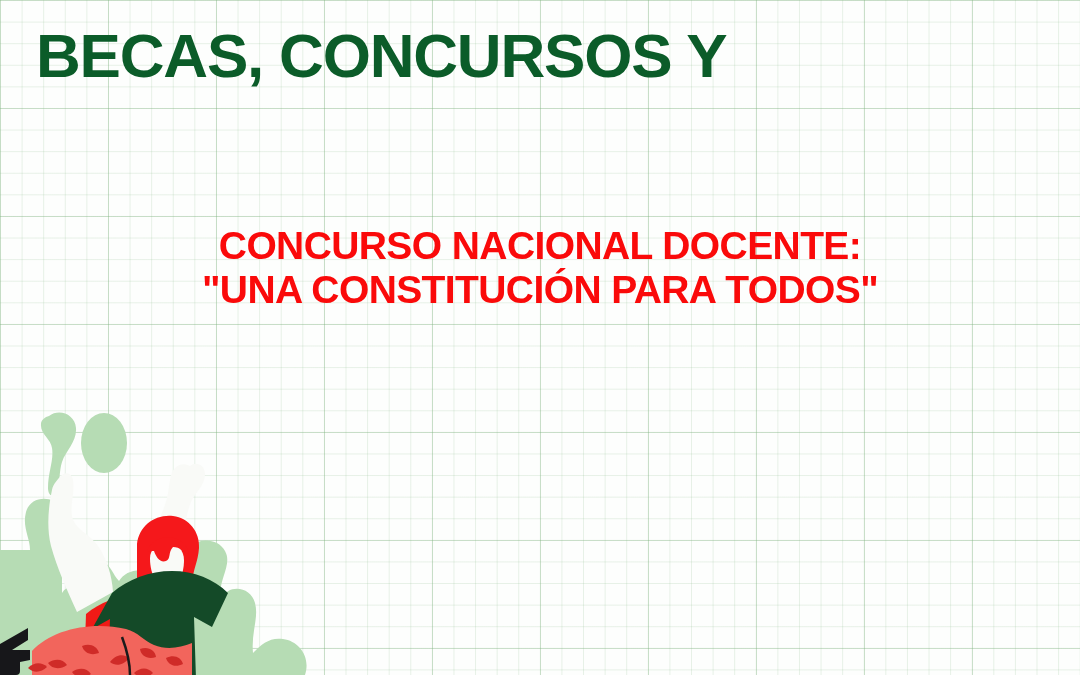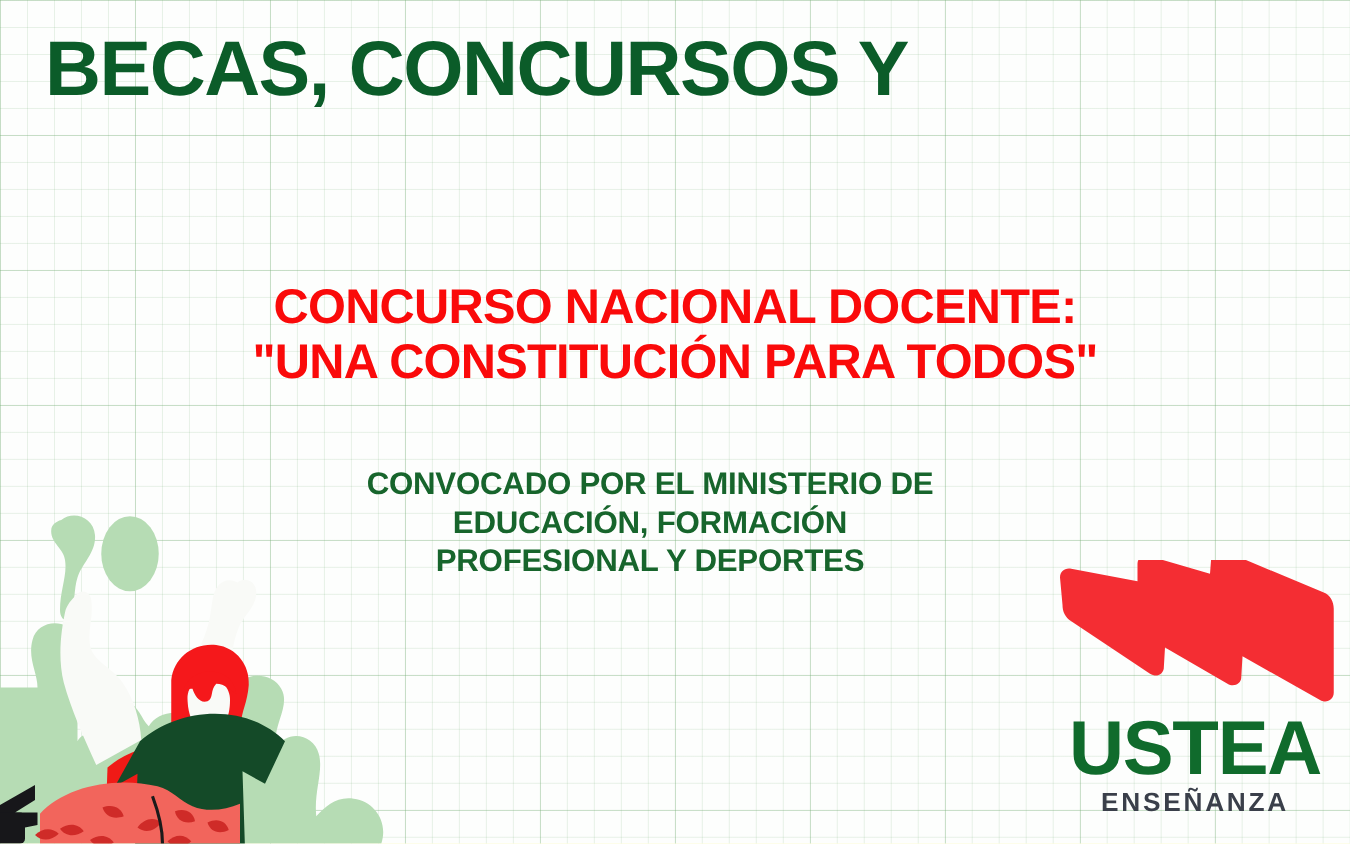--- a/index.html
+++ b/index.html
@@ -5,21 +5,21 @@
   html, body {
     margin: 0;
     padding: 0;
     background: #ffffff;
   }
   #poster {
     position: relative;
     width: 1080px;
     height: 675px;
     overflow: hidden;
-    background-color: #fef9c3;
+    background-color: #fde047;
     font-family: "Liberation Sans", sans-serif;
   }
 
   
   #grid-bg {
     position: absolute;
     inset: 0;
     background-color: #fdfefd;
     background-image:
       linear-gradient(to right,  rgba(120,175,120,0.17) 1px, transparent 1px),
@@ -232,48 +232,15 @@
 
   <div class="headline">
     <div>BECAS, CONCURSOS Y</div>
   </div>
 
   <div class="subtitle-red">
     <div>CONCURSO NACIONAL DOCENTE:</div>
     <div>"UNA CONSTITUCIÓN PARA TODOS"</div>
   </div>
 
-  <div class="subtitle-green">
-    <div>CONVOCADO POR EL MINISTERIO DE</div>
-    <div>EDUCACIÓN, FORMACIÓN</div>
-    <div>PROFESIONAL Y DEPORTES</div>
-  </div>
-
-  <div id="logo">
-    <svg id="logo-flag" viewBox="0 0 232 125" aria-hidden="true">
-      <path fill="#f42d33" d="
-        M 8,14
-        c 0,-5 4,-8 9,-7
-        l 53,10
-        l 0,-14
-        c 0,-5 5,-8 10,-6
-        l 48,14
-        l 1,-13
-        c 1,-5 6,-7 11,-5
-        l 79,33
-        c 5,2 8,7 8,13
-        l 0,67
-        c 0,6 -6,9 -11,6
-        l -62,-35
-        l -1,17
-        c 0,5 -6,8 -11,5
-        l -50,-29
-        l -1,17
-        c -1,5 -6,7 -11,4
-        l -63,-42
-        c -5,-3 -7,-8 -7,-13
-        Z"></path>
-    </svg>
-    <div id="logo-word">USTEA</div>
-    <div id="logo-sub">ENSEÑANZA</div>
-  </div>
+
 
 </div>
 
 </body></html>

